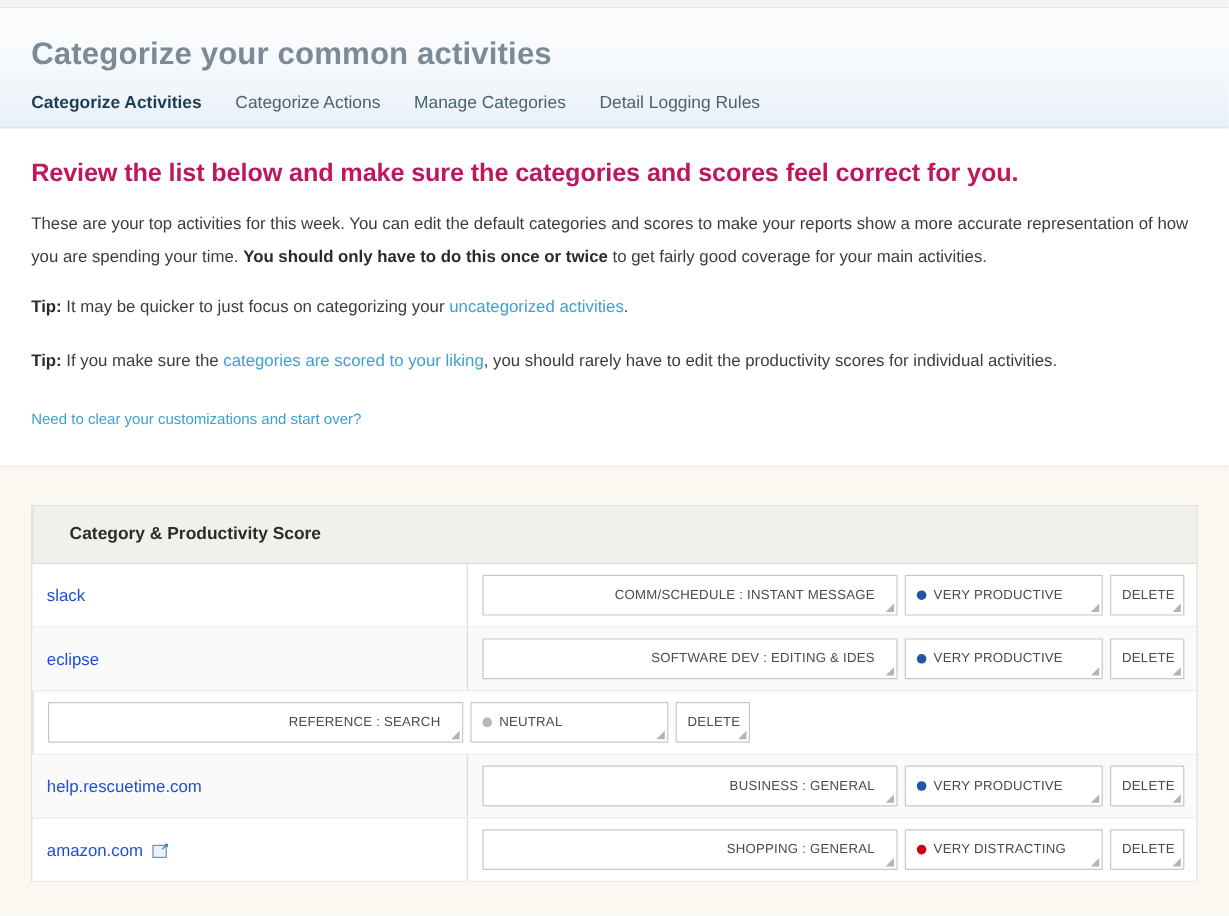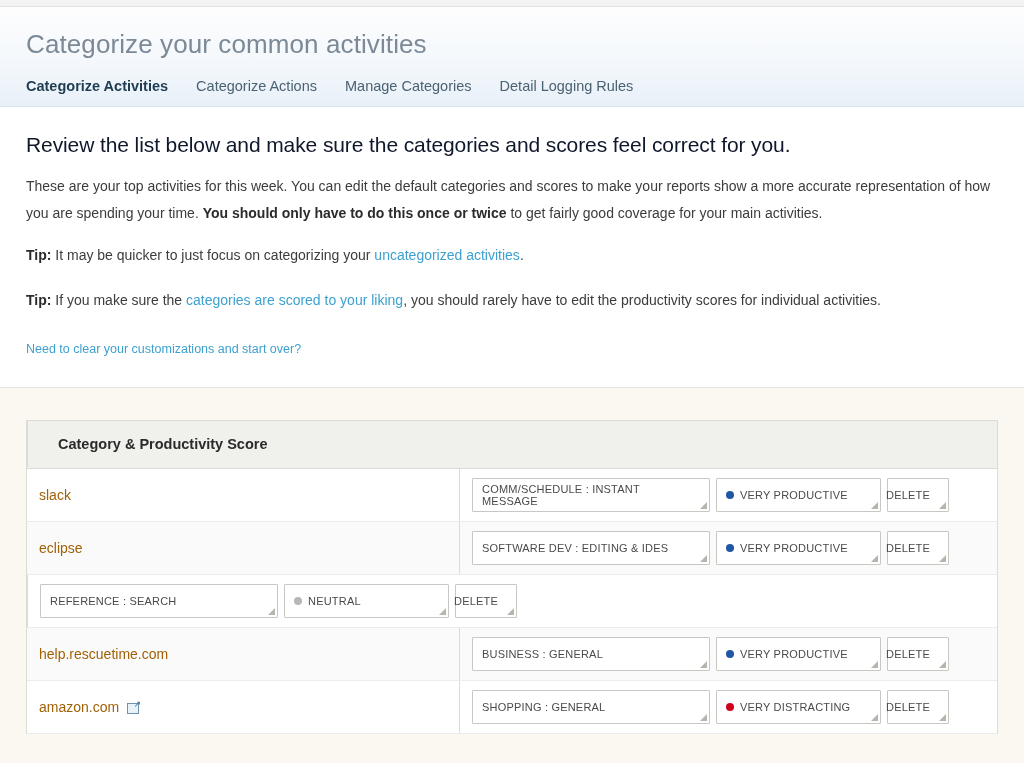--- a/index.html
+++ b/index.html
@@ -23,21 +23,21 @@
 
   
   .header {
     background: linear-gradient(to bottom, #fdfdfd 0%, #f4f8fc 55%, #e8f0f8 100%);
     border-bottom: 1px solid #d6e2ee;
     padding: 22px 0 0 0;
     position: relative;
   }
   .header-title {
     font-size: 26px;
-    font-weight: normal;
+    font-weight: bold;
     color: #7b8a96;
     margin: 0 0 18px 26px;
     letter-spacing: 0.1px;
   }
   .tabs {
     display: flex;
     align-items: flex-end;
     margin-left: 26px;
     padding-bottom: 10px;
     position: relative;
@@ -68,23 +68,23 @@
   }
 
   
   .intro {
     padding: 26px 26px 30px 26px;
     background: #ffffff;
     border-bottom: 1px solid #e6e6e0;
   }
   .intro h2 {
     font-size: 21px;
-    color: #0f172a;
+    color: #be185d;
     margin: 0 0 16px 0;
-    font-weight: normal;
+    font-weight: bold;
     letter-spacing: -0.1px;
   }
   .intro p {
     font-size: 14px;
     line-height: 1.95;
     color: #3c3c3c;
     margin: 0 0 14px 0;
   }
   .intro p.tip { margin-bottom: 18px; }
   .intro b { font-weight: bold; color: #2b2b2b; }
@@ -165,21 +165,21 @@
     min-height: 52px;
   }
   .row .col-category {
     display: flex;
     align-items: center;
     gap: 6px;
     padding: 9px 10px 9px 12px;
     min-height: 52px;
     box-sizing: border-box;
   }
-  .activity-name { font-size: 14px; color: #a16207; }
+  .activity-name { font-size: 14px; color: #1d4ed8; }
   .external-icon {
     display: inline-block;
     margin-left: 8px;
     width: 13px;
     height: 12px;
     position: relative;
   }
   .external-icon .box {
     position: absolute;
     left: 0; top: 2px;
@@ -212,23 +212,23 @@
   }
   .sel .resize {
     position: absolute;
     right: 2px;
     bottom: 2px;
     width: 0;
     height: 0;
     border-left: 7px solid transparent;
     border-bottom: 7px solid #b5b5ae;
   }
-  .sel-category { width: 238px; }
+  .sel-category { width: 346px; justify-content: flex-end; }
   .sel-score { width: 165px; }
-  .sel-delete { width: 62px; justify-content: flex-end; }
+  .sel-delete { width: 62px; justify-content: flex-start; }
 
   .dot {
     width: 8px;
     height: 8px;
     border-radius: 50%;
     display: inline-block;
     margin-right: 6px;
     flex: none;
   }
 

